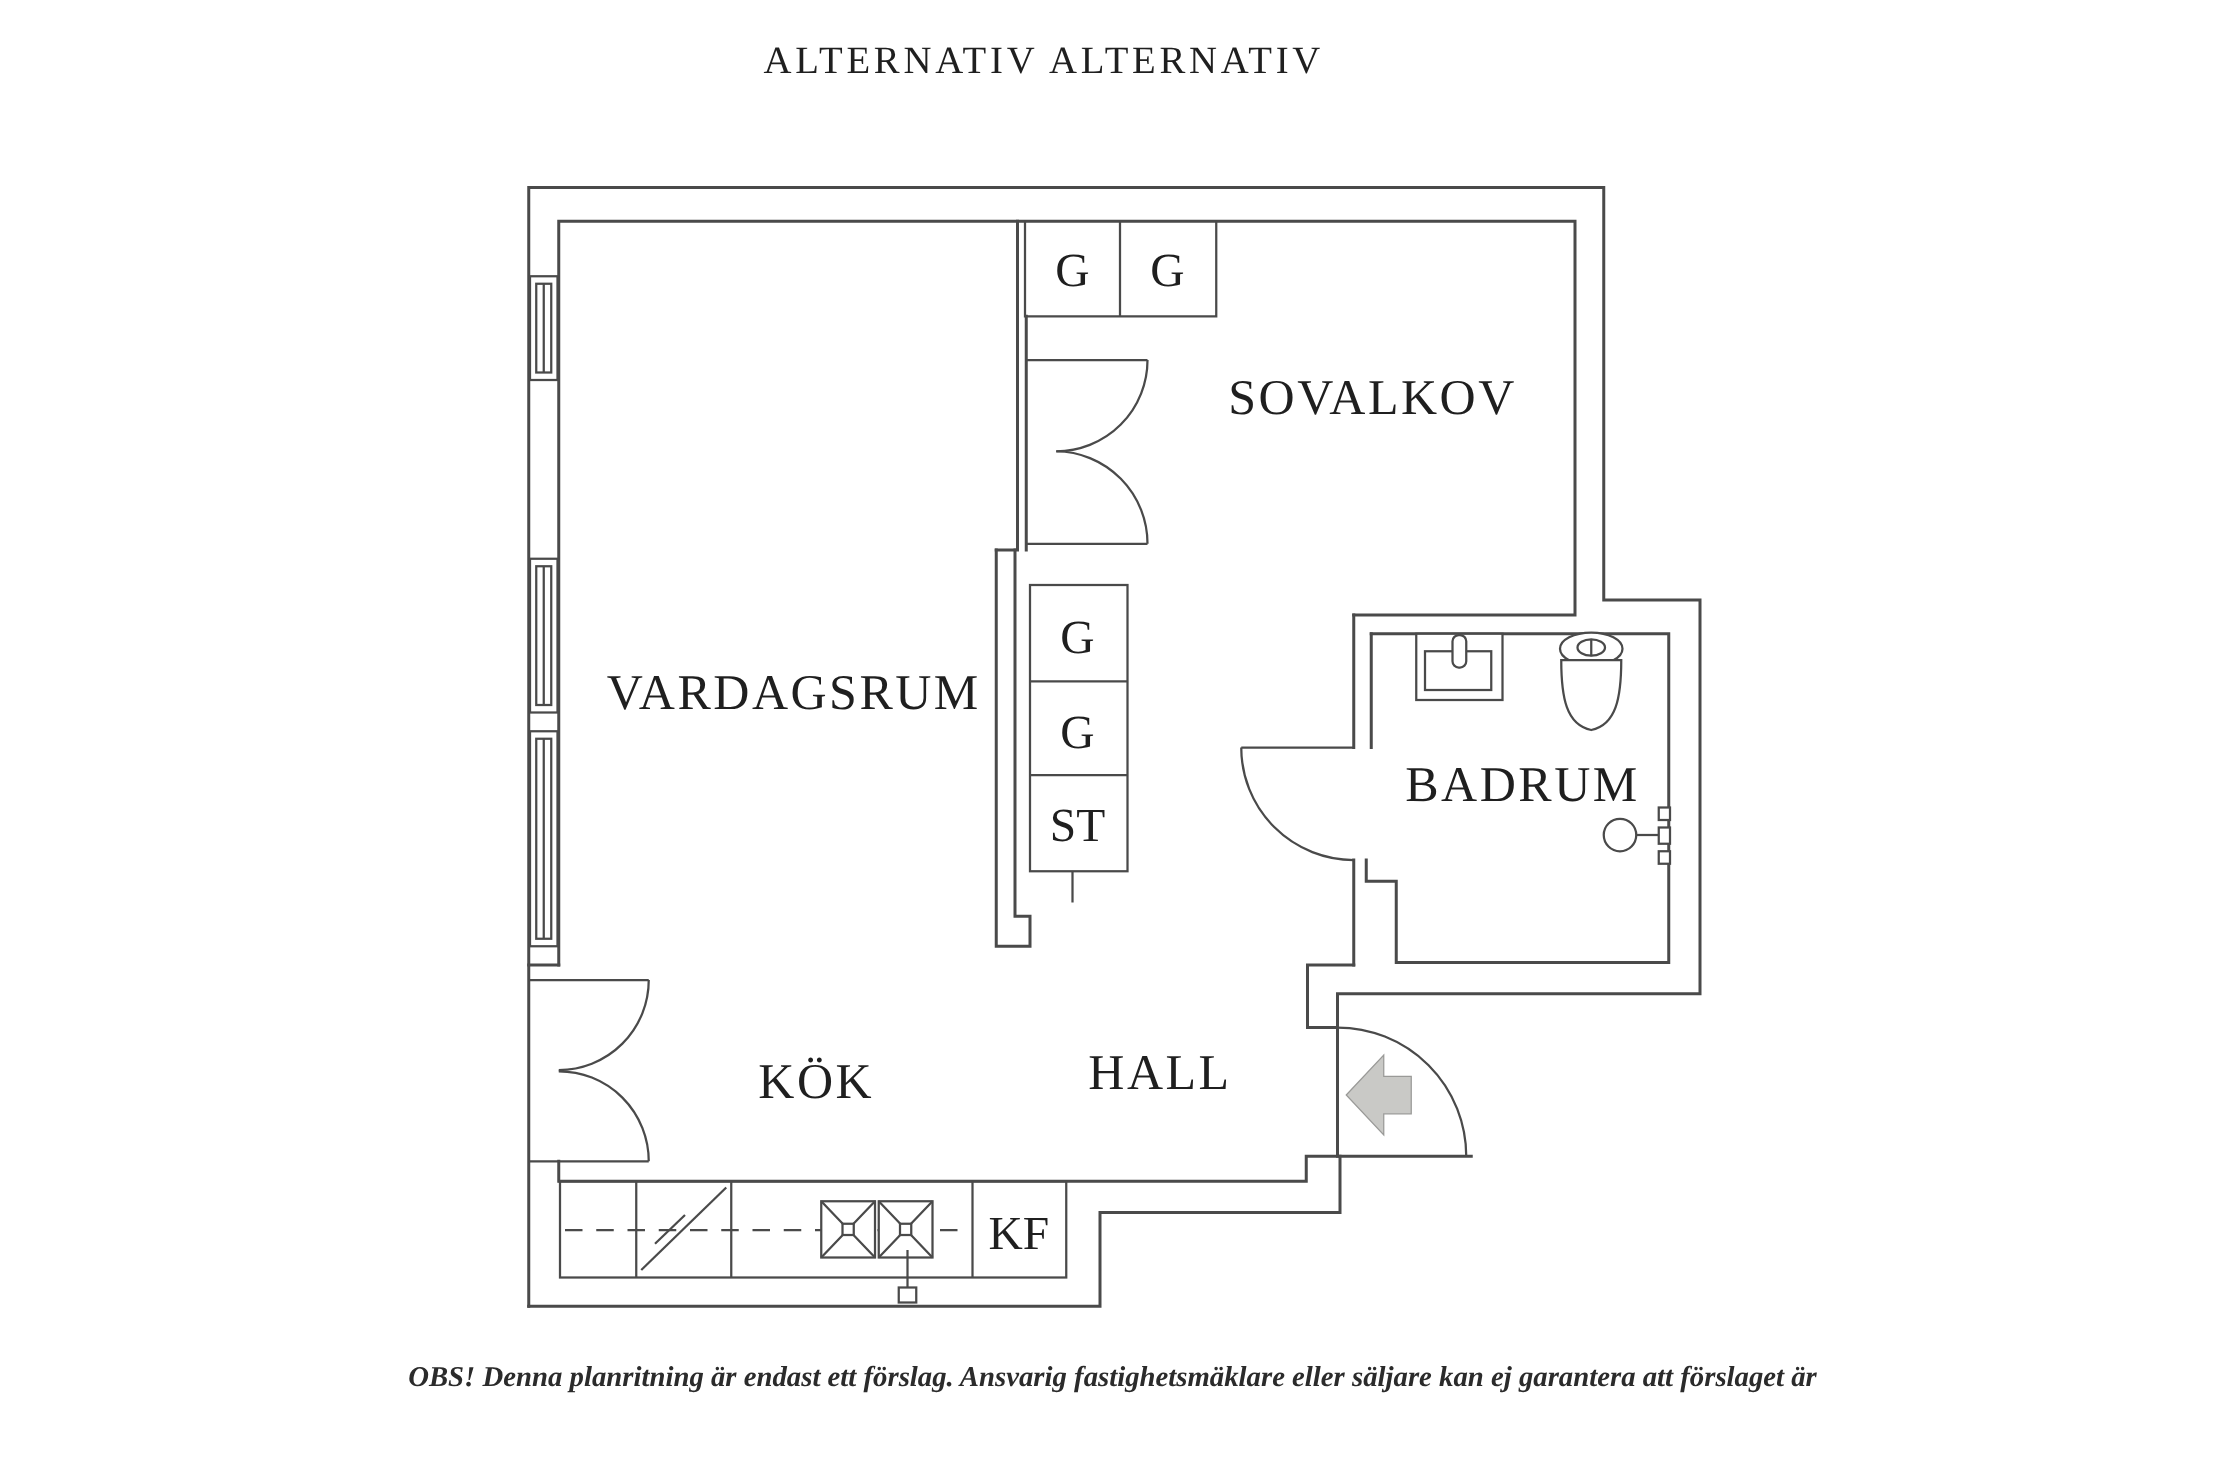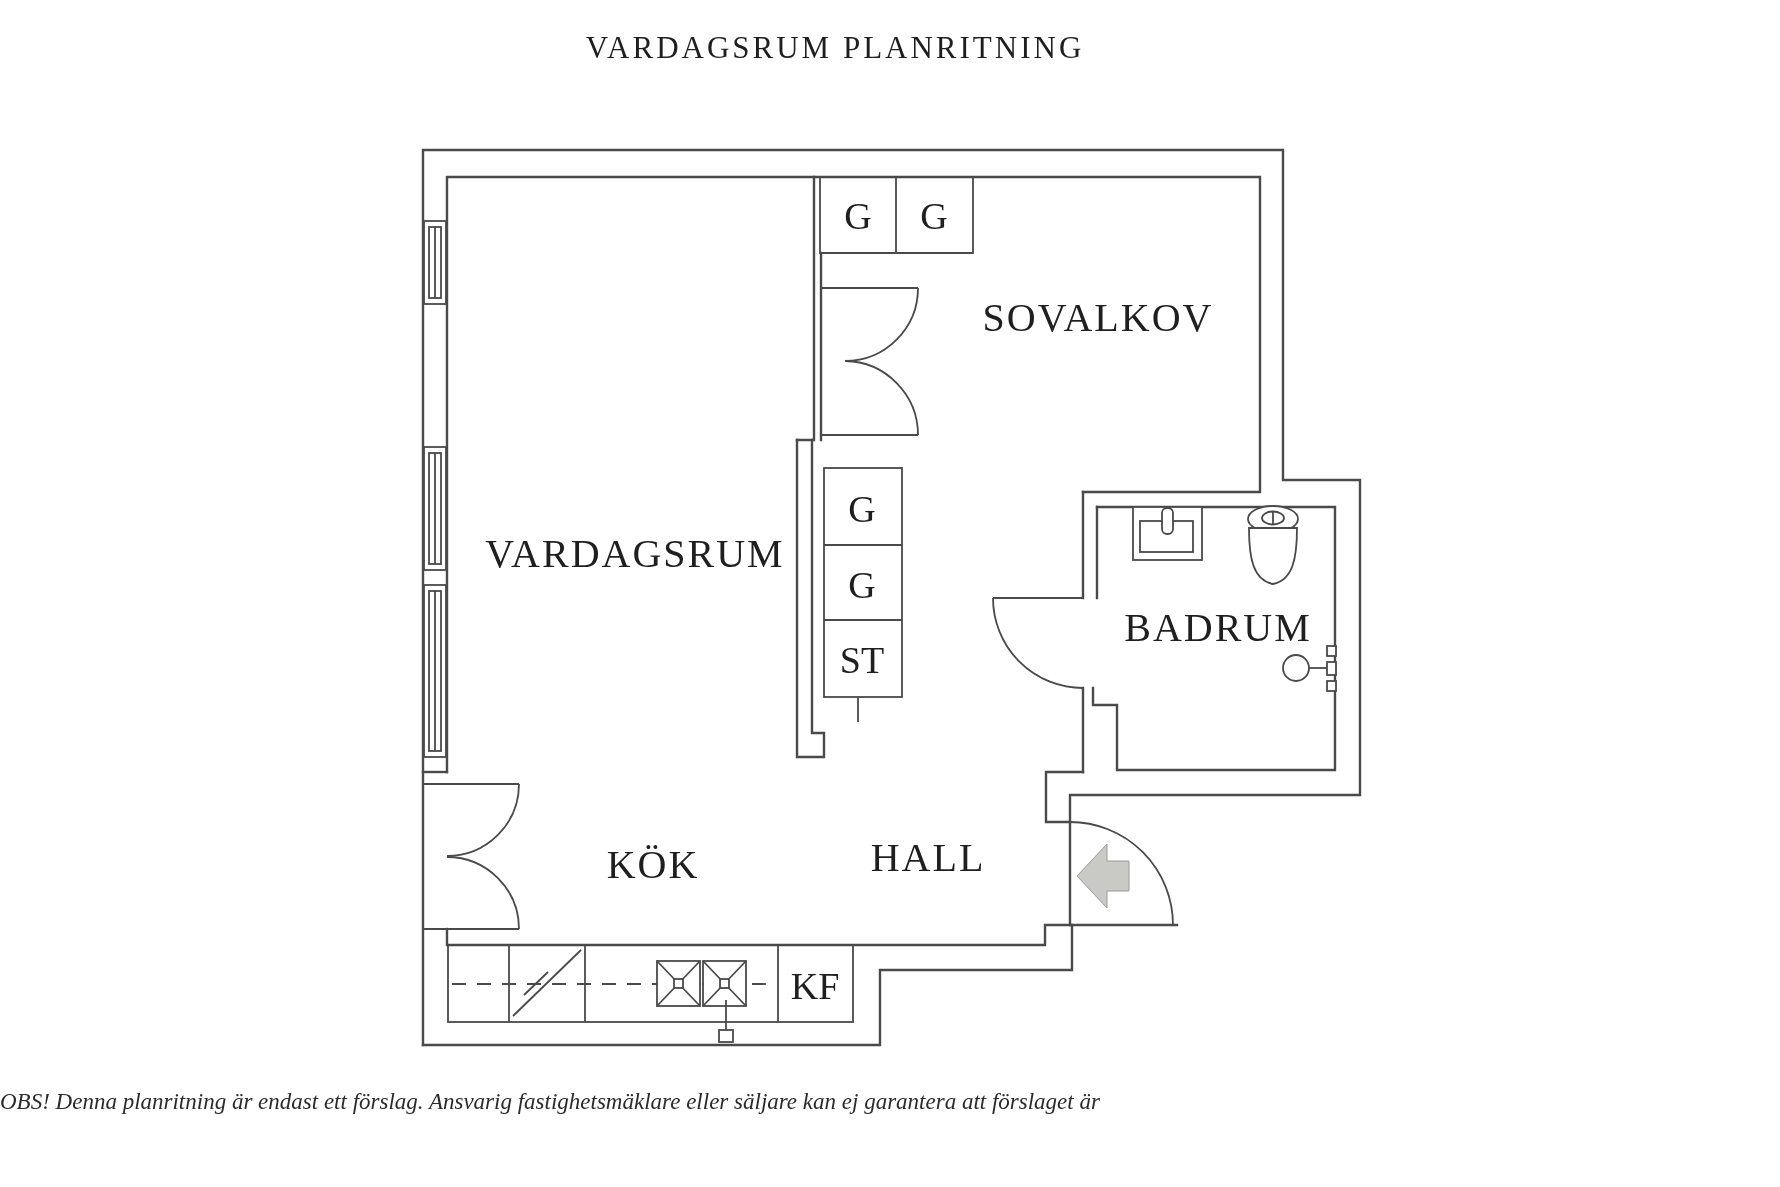--- a/index.html
+++ b/index.html
@@ -1,37 +1,37 @@
 <!DOCTYPE html>
 <html><head>
 <meta charset="utf-8">
 <style>
   html,body{margin:0;padding:0;background:#ffffff;}
   #page{position:relative;width:1780px;height:1187px;background:#ffffff;overflow:hidden;
         font-family:"Liberation Serif", serif;}
   #plan-title{position:absolute;left:0;top:30px;width:1670px;text-align:center;
         font-size:31px;letter-spacing:3px;color:#1f1f1f;}
-  #disclaimer{position:absolute;left:0;top:1086px;width:1780px;text-align:left;
-        font-style:italic;font-size:23px;line-height:31px;color:#2b2b2b;}
+  #disclaimer{position:absolute;left:0;top:1086px;width:1780px;text-align:center;
+        font-style:italic;font-size:23px;line-height:31px;color:#2b2b2b;font-weight:bold;}
   svg{position:absolute;left:0;top:0;}
   .wall{fill:none;stroke:#4a4a4a;stroke-width:2.4;stroke-linecap:square;}
   .thin{fill:none;stroke:#4a4a4a;stroke-width:1.8;}
   .fixture{fill:#ffffff;stroke:#4a4a4a;stroke-width:1.8;}
   .dash{fill:none;stroke:#4a4a4a;stroke-width:1.8;stroke-dasharray:14 11;}
   .room-label{font-family:"Liberation Serif",serif;font-size:40px;letter-spacing:2px;
         fill:#1f1f1f;text-anchor:middle;}
   .small-label{font-family:"Liberation Serif",serif;font-size:38px;fill:#1f1f1f;text-anchor:middle;}
   .arrow{fill:#c9c9c6;stroke:#9a9a98;stroke-width:1;}
 </style>
 </head>
 <body>
 
 <div id="page">
 
-  <div id="plan-title">VARDAGSRUM PLANRITNING</div>
+  <div id="plan-title">ALTERNATIV ALTERNATIV</div>
 
   <svg width="1780" height="1187" viewBox="0 0 1780 1187">
 
     <g>
       <path class="wall" d="M423,1045 L423,150 L1283,150 L1283,480 L1360,480 L1360,795 L1070,795 L1070,925 L1177,925"></path>
       <path class="wall" d="M423,1045 L880,1045 L880,970 L1072,970 L1072,925"></path>
     </g>
 
     <g>
 

